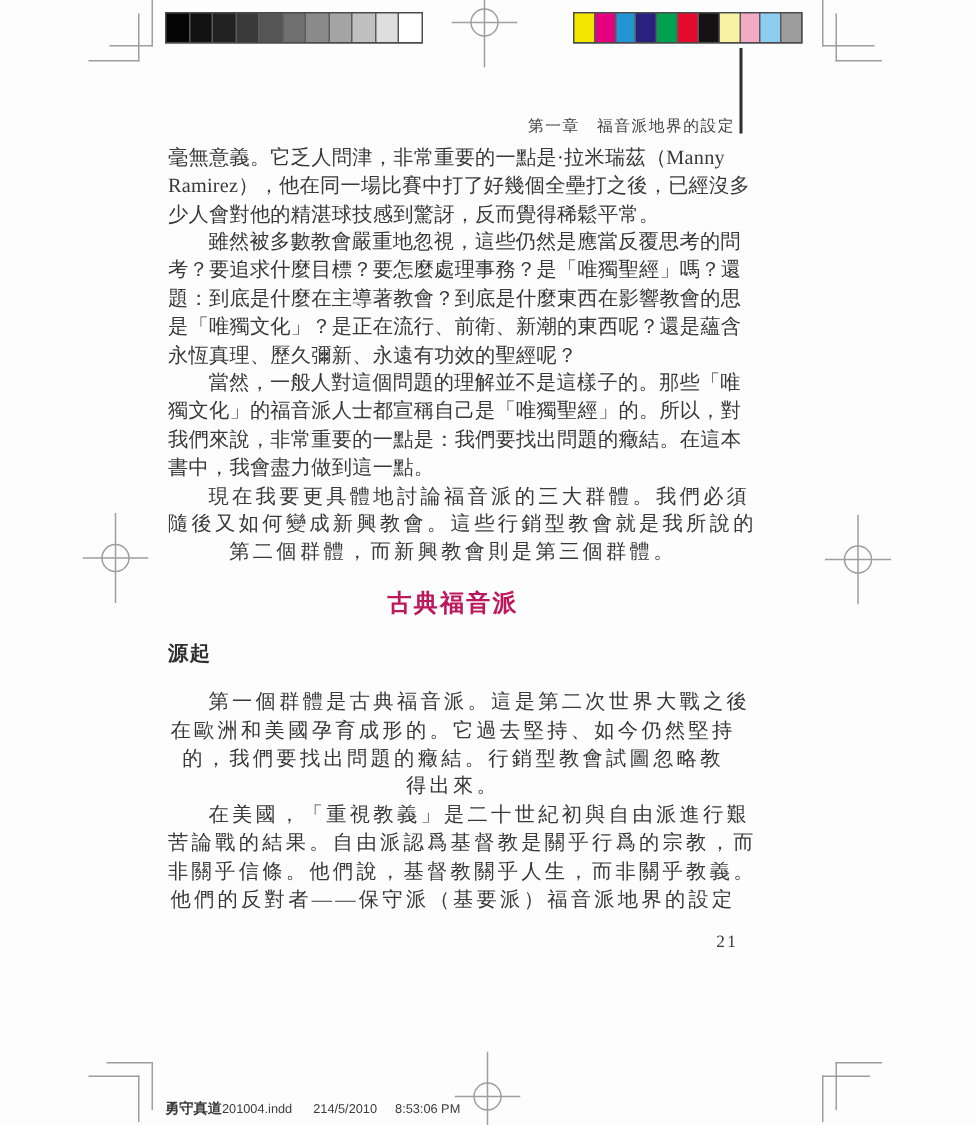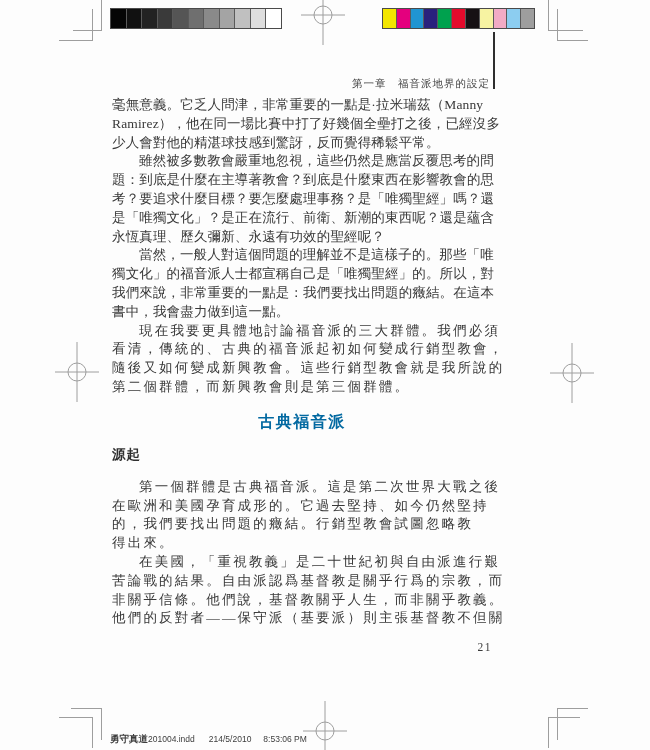--- a/index.html
+++ b/index.html
@@ -53,27 +53,27 @@
   
   .textblock{
     position:absolute;left:112px;top:96px;width:380px;
     font-size:13.5px;color:#383838;
   }
   .para{margin:0;}
   .para .line{
     height:18.8px;line-height:18.8px;white-space:nowrap;
     letter-spacing:0.15px;
   }
-  .para.wide .line{letter-spacing:2.2px;}
+  .para.wide .line{letter-spacing:2.2px;text-align:center;}
   .para .line.indent{text-indent:2em;}
 
   .section-heading{
     margin:14px 0 0 0;height:22px;line-height:22px;
     text-align:center;font-size:16px;font-weight:bold;letter-spacing:1.5px;
-    font-family:"Liberation Sans","DejaVu Sans",sans-serif;color:#0369a1;
+    font-family:"Liberation Sans","DejaVu Sans",sans-serif;color:#be185d;
   }
   .subsection-heading{
     margin:12px 0 0 0;height:19px;line-height:19px;
     font-size:13.5px;font-weight:bold;letter-spacing:1px;
     font-family:"Liberation Sans","DejaVu Sans",sans-serif;color:#2f2f2f;
   }
   .gap-before-p5{height:14px;}
   .page-number{
     margin-top:13px;text-align:right;font-size:11.5px;letter-spacing:1.5px;color:#3a3a3a;
   }
@@ -164,53 +164,52 @@
 
   <div class="textblock">
     <div>
         <div class="para">
           <div class="line">毫無意義。它乏人問津，非常重要的一點是·拉米瑞茲（Manny</div>
           <div class="line">Ramirez），他在同一場比賽中打了好幾個全壘打之後，已經沒多</div>
           <div class="line">少人會對他的精湛球技感到驚訝，反而覺得稀鬆平常。</div>
         </div>
         <div class="para">
           <div class="line indent">雖然被多數教會嚴重地忽視，這些仍然是應當反覆思考的問</div>
+          <div class="line">考？要追求什麼目標？要怎麼處理事務？是「唯獨聖經」嗎？還</div>
           <div class="line">題：到底是什麼在主導著教會？到底是什麼東西在影響教會的思</div>
-          <div class="line">考？要追求什麼目標？要怎麼處理事務？是「唯獨聖經」嗎？還</div>
           <div class="line">是「唯獨文化」？是正在流行、前衛、新潮的東西呢？還是蘊含</div>
           <div class="line">永恆真理、歷久彌新、永遠有功效的聖經呢？</div>
         </div>
         <div class="para">
           <div class="line indent">當然，一般人對這個問題的理解並不是這樣子的。那些「唯</div>
           <div class="line">獨文化」的福音派人士都宣稱自己是「唯獨聖經」的。所以，對</div>
           <div class="line">我們來說，非常重要的一點是：我們要找出問題的癥結。在這本</div>
           <div class="line">書中，我會盡力做到這一點。</div>
         </div>
         <div class="para wide">
           <div class="line indent">現在我要更具體地討論福音派的三大群體。我們必須</div>
-          <div class="line">看清，傳統的、古典的福音派起初如何變成行銷型教會，</div>
           <div class="line">隨後又如何變成新興教會。這些行銷型教會就是我所說的</div>
           <div class="line">第二個群體，而新興教會則是第三個群體。</div>
         </div>
       </div>
     <div class="section-heading">古典福音派</div>
     <div class="subsection-heading">源起</div>
     <div class="gap-before-p5"></div>
     <div>
         <div class="para wide">
           <div class="line indent">第一個群體是古典福音派。這是第二次世界大戰之後</div>
           <div class="line">在歐洲和美國孕育成形的。它過去堅持、如今仍然堅持</div>
           <div class="line">的，我們要找出問題的癥結。行銷型教會試圖忽略教</div>
           <div class="line">得出來。</div>
         </div>
         <div class="para wide">
           <div class="line indent">在美國，「重視教義」是二十世紀初與自由派進行艱</div>
           <div class="line">苦論戰的結果。自由派認爲基督教是關乎行爲的宗教，而</div>
           <div class="line">非關乎信條。他們說，基督教關乎人生，而非關乎教義。</div>
-          <div class="line">他們的反對者——保守派（基要派）則主張基督教不但關</div>
+          <div class="line">他們的反對者——保守派（基要派）福音派地界的設定</div>
         </div>
       </div>
     <div class="page-number">21</div>
   </div>
 
   <div class="slug">
     <span>
       <span class="file-title">勇守真道</span><span>201004.indd</span><span class="sheet-no">21</span>
     </span>
     <span>

